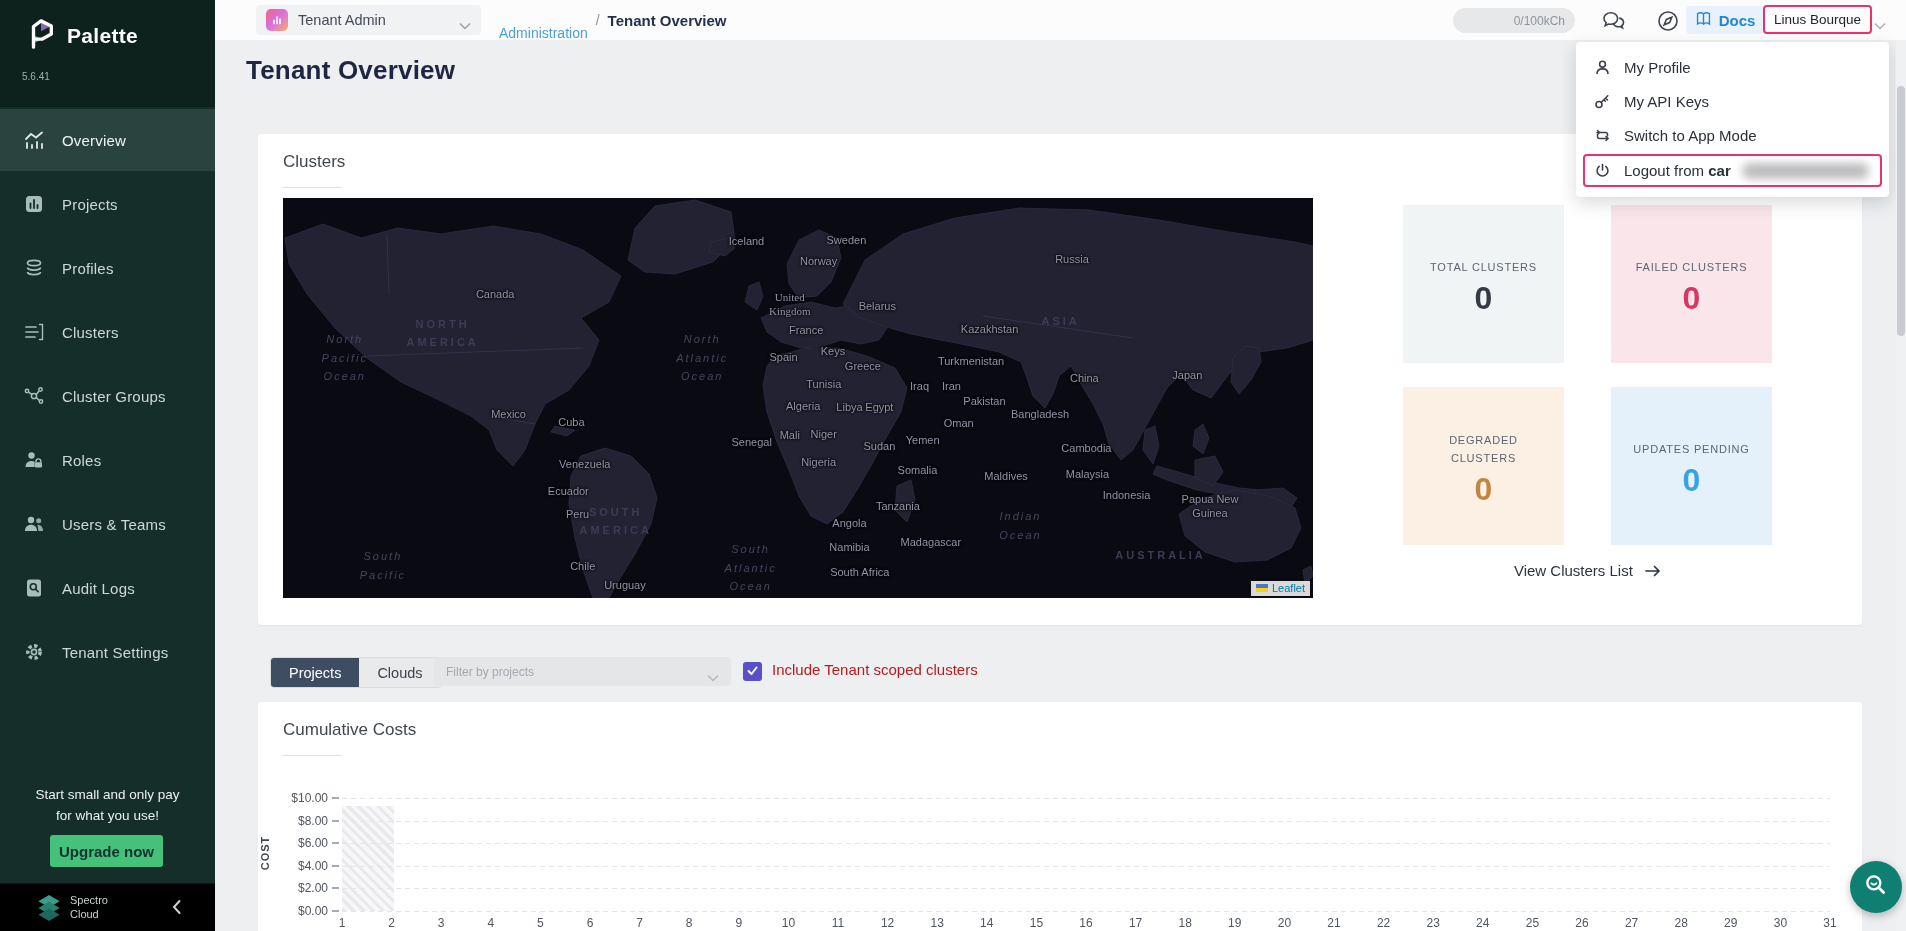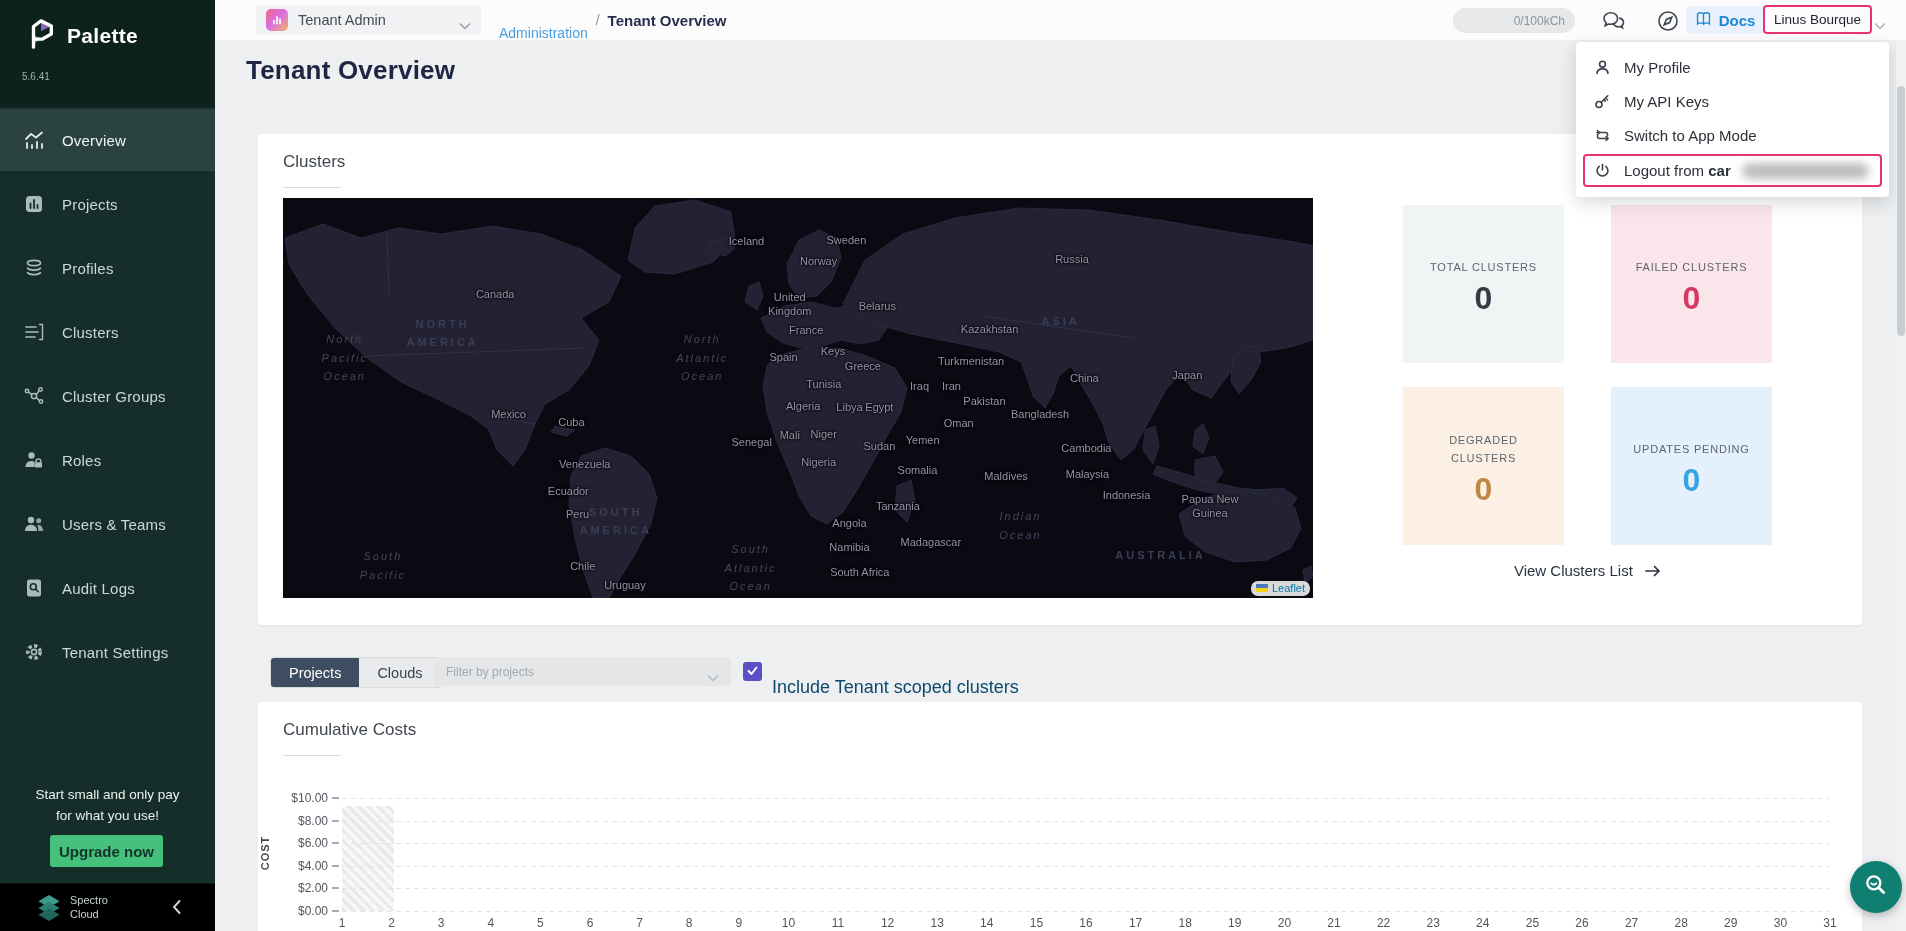--- a/index.html
+++ b/index.html
@@ -58,41 +58,41 @@
   .card-divider { position:absolute; left:25px; top:53px; width:58px; height:1px; background:#dcdfe2; }
 
   #clusters-card { left:43px; top:134px; width:1604px; height:491px; }
 
   
   .map-wrap { position:absolute; left:25px; top:64px; width:1030px; height:400px; background:#0a0a13; overflow:hidden; }
   .map-label { position:absolute; transform:translate(-50%,-50%); white-space:pre-line; text-align:center; pointer-events:none; }
   .map-label.country { font-size:11px; color:#9393a8; text-shadow:0 0 3px #000, 0 0 3px #000; line-height:1.3; }
   .map-label.ocean { font-size:11px; color:#45455e; font-style:italic; letter-spacing:2px; line-height:1.7; }
   .map-label.continent { font-size:11px; color:#3c3c56; letter-spacing:3px; line-height:1.6; font-weight:700; }
-  .leaflet-attr { position:absolute; right:3px; bottom:2px; background:rgba(255,255,255,.85); padding:1px 5px 2px; display:flex; align-items:center; gap:4px;border-radius:7px; }
+  .leaflet-attr { position:absolute; right:3px; bottom:2px; background:rgba(255,255,255,.85); padding:1px 5px 2px; display:flex; align-items:center; gap:4px; }
   .leaflet-attr span { color:#0078a8; font-size:11px; }
   .flag { width:12px; height:8px; display:inline-block; background:linear-gradient(#4878c0 0 50%,#f7d117 50% 100%); }
 
   
   .stats-grid { position:absolute; left:1145px; top:71px; width:369px; height:334px; display:grid; grid-template-columns:161px 161px; grid-template-rows:158px 158px; column-gap:47px; row-gap:24px; }
   .stat-card { display:flex; flex-direction:column; align-items:center; justify-content:center; padding-top:8px; }
   .stat-label { font-size:11px; letter-spacing:.8px; color:#5d6570; font-weight:500; text-align:center; line-height:1.6; max-width:120px; }
   .stat-value { font-size:32px; font-weight:600; margin-top:4px; }
   .view-link { position:absolute; left:1145px; top:428px; width:369px; text-align:center; font-size:15px; color:#2b3342; font-weight:500; cursor:pointer; }
   .view-link .arrow { display:inline-block; margin-left:8px; transform:translateY(1px); }
 
   
   .filter-row { position:absolute; left:0; top:657px; width:1691px; height:30px; }
   .tab-group { position:absolute; left:55px; top:0; display:flex; border:1px solid #d9dcdf; border-radius:4px; overflow:hidden; }
   .tab { height:29px; display:flex; align-items:center; justify-content:center; padding:0 18px; font-size:14.5px; cursor:pointer; background:#e8eaec; color:#3c434e; }
   .tab.active { background:#3f4d63; color:#fff; }
   .filter-select { position:absolute; left:219px; top:0; width:297px; height:29px; background:#e4e6e8; border-radius:4px; display:flex; align-items:center; padding:0 12px; cursor:default; }
   .filter-placeholder { flex:1; font-size:12px; color:#a3a9b0; }
   .checkbox { position:absolute; left:528px; top:5px; width:19px; height:19px; background:#5a4fc6; border-radius:3px; display:flex; align-items:center; justify-content:center; cursor:pointer; }
-  .checkbox-label { position:absolute; left:557px; top:20px; font-size:18px; color:#0c4a6e; }
+  .checkbox-label { position:absolute; left:557px; top:4px; font-size:15px; color:#b91c1c; }
 
   
   #chart-card { left:43px; top:702px; width:1604px; height:260px; }
   .cost-ylabel { position:absolute; left:-10px; top:145px; transform:rotate(-90deg); font-size:11px; letter-spacing:1px; color:#3f464d; font-weight:600; }
   .y-tick-label { position:absolute; width:46px; left:24px; text-align:right; font-size:12px; color:#50565e; }
   .y-tick-dash { position:absolute; left:74px; width:7px; height:2px; background:#a6abb1; }
   .gridline { position:absolute; left:84px; width:1488px; height:1px; background:repeating-linear-gradient(90deg,#e3e5e8 0 5px,transparent 5px 9px); }
   .x-tick-label { position:absolute; top:214px; transform:translateX(-50%); font-size:12px; color:#50565e; }
   .skeleton-bar { position:absolute; left:84px; top:104px; width:52px; height:105px; background:repeating-linear-gradient(45deg,#e9e9ec 0 3px,#f7f7f9 3px 7px); }
 
@@ -327,21 +327,21 @@
             <path d="M208,218 L252,226"></path>
             <path d="M700,118 L850,140"></path>
           </g>
         </svg>
         <div id="map-labels">
             <div class="map-label country" style="left: 45%; top: 10.8%;">Iceland</div>
             <div class="map-label country" style="left: 54.7%; top: 10.5%;">Sweden</div>
             <div class="map-label country" style="left: 52%; top: 15.7%;">Norway</div>
             <div class="map-label country" style="left: 76.6%; top: 15.3%;">Russia</div>
             <div class="map-label country" style="left: 20.6%; top: 23.9%;">Canada</div>
-            <div class="map-label country" style="left: 49.2%; top: 26.5%;">United
+            <div class="map-label country" style="left: 49.2%; top: 26.5%; font-family: Liberation Serif, serif;">United
 Kingdom</div>
             <div class="map-label country" style="left: 57.7%; top: 26.9%;">Belarus</div>
             <div class="map-label country" style="left: 50.8%; top: 33%;">France</div>
             <div class="map-label country" style="left: 68.6%; top: 32.7%;">Kazakhstan</div>
             <div class="map-label country" style="left: 48.6%; top: 39.7%;">Spain</div>
             <div class="map-label country" style="left: 53.4%; top: 38.2%;">Keys</div>
             <div class="map-label country" style="left: 56.3%; top: 41.9%;">Greece</div>
             <div class="map-label country" style="left: 66.8%; top: 40.7%;">Turkmenistan</div>
             <div class="map-label country" style="left: 52.5%; top: 46.4%;">Tunisia</div>
             <div class="map-label country" style="left: 61.8%; top: 47.1%;">Iraq</div>

